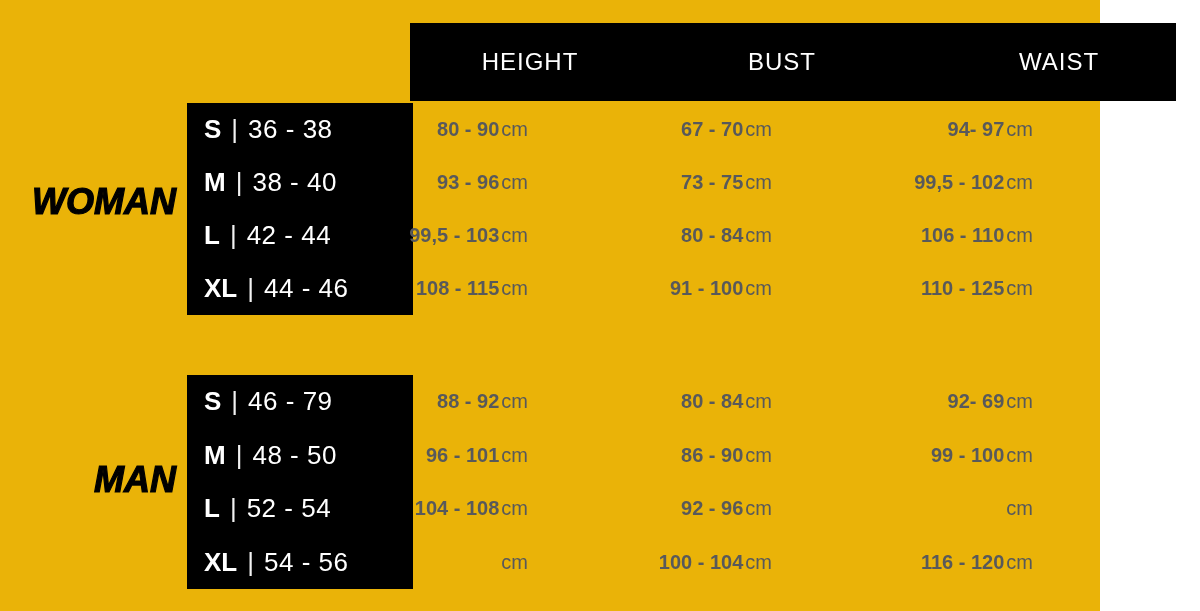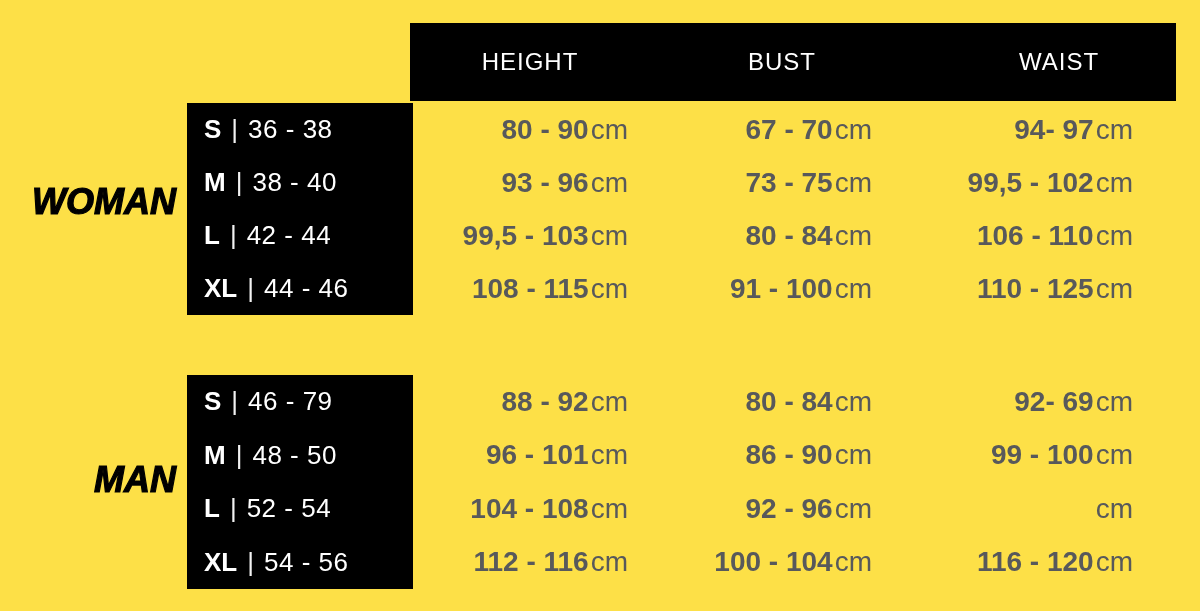--- a/index.html
+++ b/index.html
@@ -1,21 +1,21 @@
 <!DOCTYPE html>
 <html><head>
 <meta charset="utf-8">
 <style>
   html, body { margin: 0; padding: 0; background: #ffffff; }
   body {
     width: 1200px; height: 611px;
     font-family: "Liberation Sans", sans-serif;
     overflow: hidden;
   }
-  .canvas { position: relative; width: 1200px; height: 611px; background: #fde047; }
+  .canvas { position: relative; width: 1100px; height: 611px; background: #eab308; }
 
   
   .header-bar {
     position: absolute; left: 410px; top: 23px;
     width: 766px; height: 78px;
     background: #000000;
   }
   .col-header {
     position: absolute; top: 50%;
     transform: translate(-50%, -50%);
@@ -60,21 +60,21 @@
     position: absolute;
     display: flex; flex-direction: column;
   }
   .data-col.woman-rows { top: 103px; height: 212px; }
   .data-col.man-rows   { top: 375px; height: 214px; }
   .data-col.col-height { right: 572px; width: 215px; }
   .data-col.col-bust   { right: 328px; width: 215px; justify-content: center; }
   .data-col.col-waist  { right: 67px;  width: 235px; }
   .data-cell {
     flex: 1; display: flex; align-items: center; justify-content: flex-end;
-    white-space: nowrap; font-size: 28px; color: #58595b;
+    white-space: nowrap; font-size: 20px; color: #58595b;
   }
   .data-cell .num  { font-weight: 700; }
   .data-cell .unit { font-weight: 400; margin-left: 2px; }
 </style>
 </head>
 <body>
 
 <div class="canvas">
 
   <div class="header-bar">
@@ -194,21 +194,20 @@
       </div>
     <div class="data-cell">
         <span class="num">96 - 101</span>
         <span class="unit">cm</span>
       </div>
     <div class="data-cell">
         <span class="num">104 - 108</span>
         <span class="unit">cm</span>
       </div>
     <div class="data-cell">
-        <span class="num">112 - 116</span>
         <span class="unit">cm</span>
       </div>
   </div>
   <div class="data-col col-bust man-rows">
     <div class="data-cell">
         <span class="num">80 - 84</span>
         <span class="unit">cm</span>
       </div>
     <div class="data-cell">
         <span class="num">86 - 90</span>

